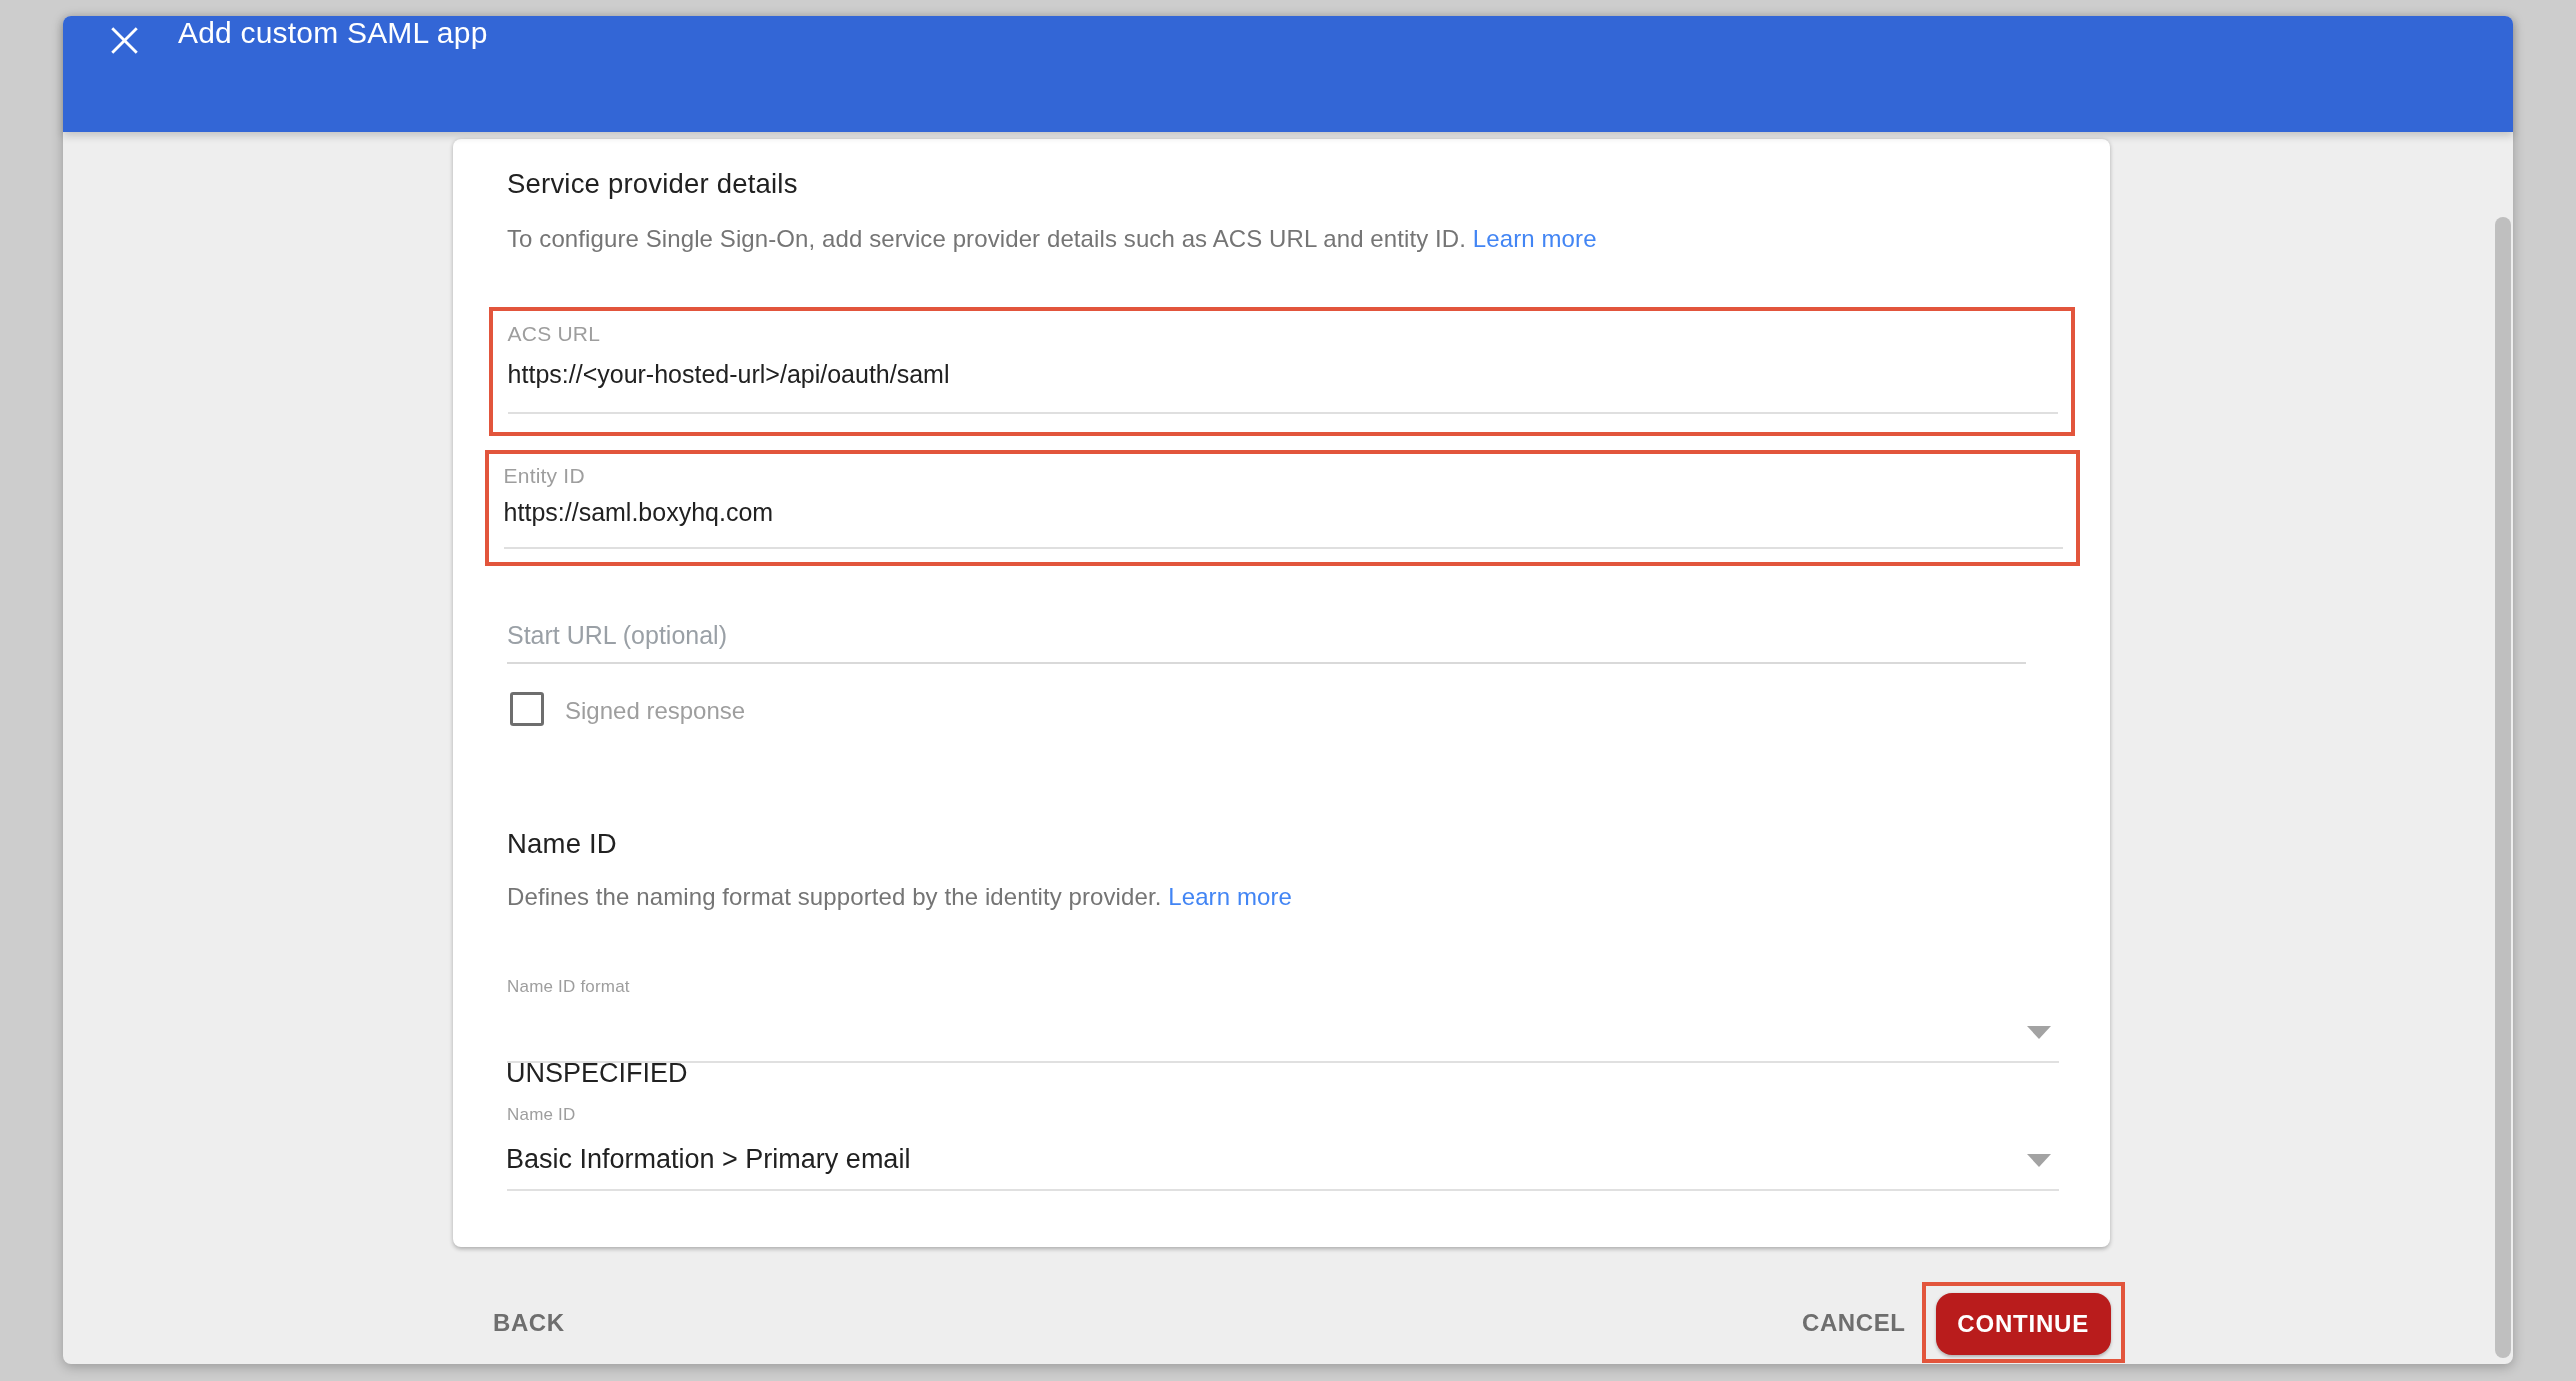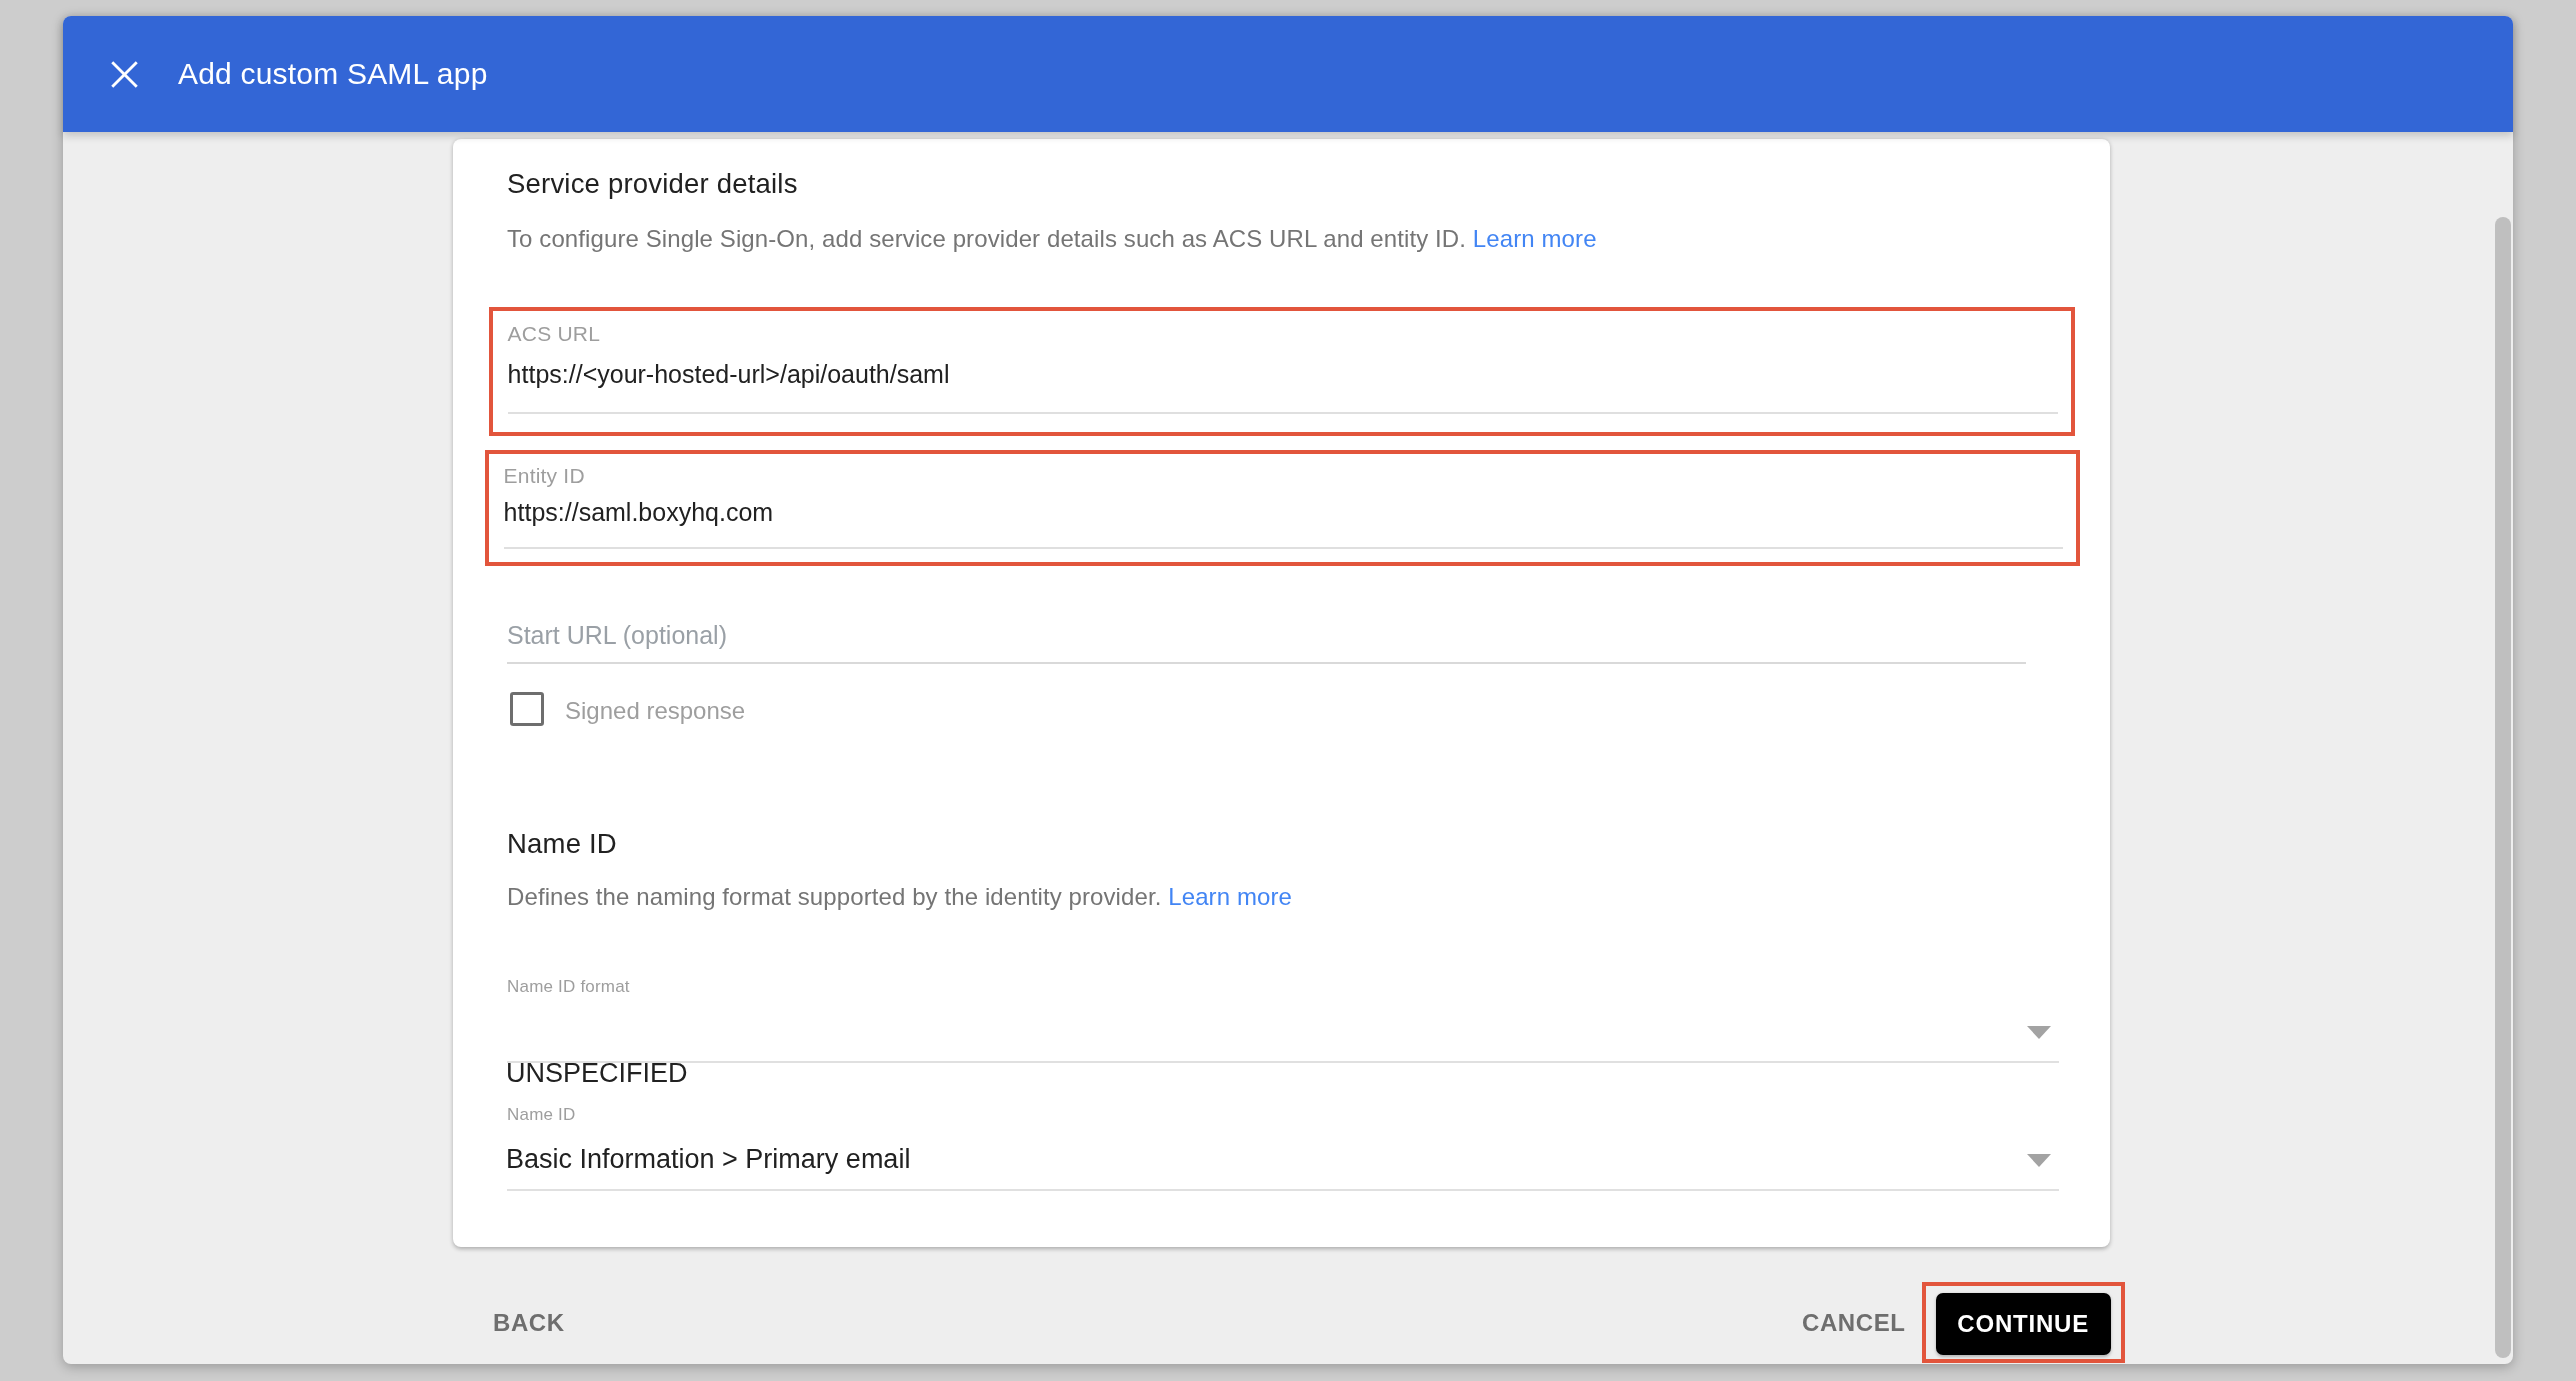--- a/index.html
+++ b/index.html
@@ -12,21 +12,21 @@
   }
   
   .modal{
     position:absolute;left:63px;top:16px;width:2450px;height:1348px;
     background:#eeeeee;border-radius:8px;
     box-shadow:0 2.4px 11.3px rgba(0,0,0,0.25);
   }
   .modal-header{
     position:absolute;left:0;top:0;width:100%;height:116px;
     background:#3366d6;border-radius:8px 8px 0 0;
-    display:flex;align-items:center;
+    display:flex;
     box-shadow:0 3.2px 8px rgba(0,0,0,0.18);
     z-index:5;
   }
   .close-btn{
     margin-left:37px;width:49px;height:49px;
     display:flex;align-items:center;justify-content:center;
     cursor:pointer;background:transparent;border:none;padding:0;
   }
   .modal-title{
     color:#ffffff;font-size:30px;margin-left:29px;letter-spacing:0.2px;
@@ -90,21 +90,21 @@
     position:absolute;font-size:24px;color:#6e6e6e;font-weight:bold;
     letter-spacing:0.6px;background:none;border:none;cursor:pointer;padding:0;
     font-family:"Liberation Sans", sans-serif;
   }
   .continue-hl{
     position:absolute;left:1859px;top:1266px;width:195px;height:73px;
     border:4px solid #e2553c;
   }
   .continue-btn{
     position:absolute;left:9.7px;top:7.3px;width:175px;height:62px;
-    background:#000000;border:none;border-radius:7px;cursor:pointer;
+    background:#b91c1c;border:none;border-radius:16px;cursor:pointer;
     color:#ffffff;font-size:24px;font-weight:bold;letter-spacing:0.8px;
     font-family:"Liberation Sans", sans-serif;
     box-shadow:0 1.6px 3.2px rgba(0,0,0,0.25);
   }
   
   .scroll-thumb{
     position:absolute;right:1.6px;top:201px;width:16px;height:1141px;
     background:#bfbfbf;border-radius:8px;cursor:pointer;
   }
 </style>

